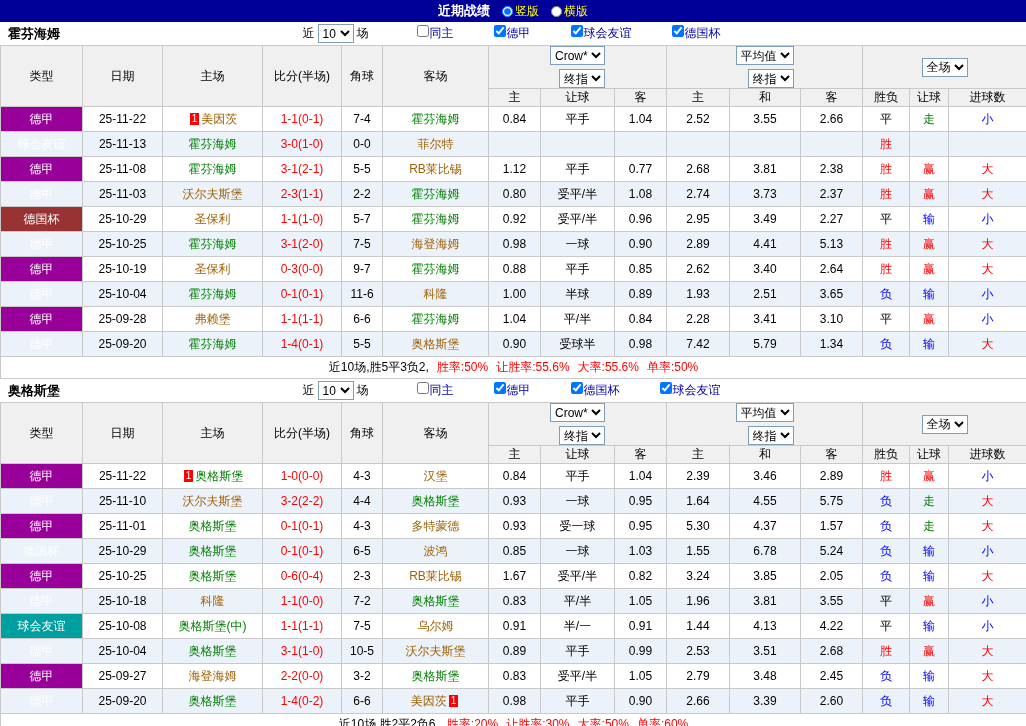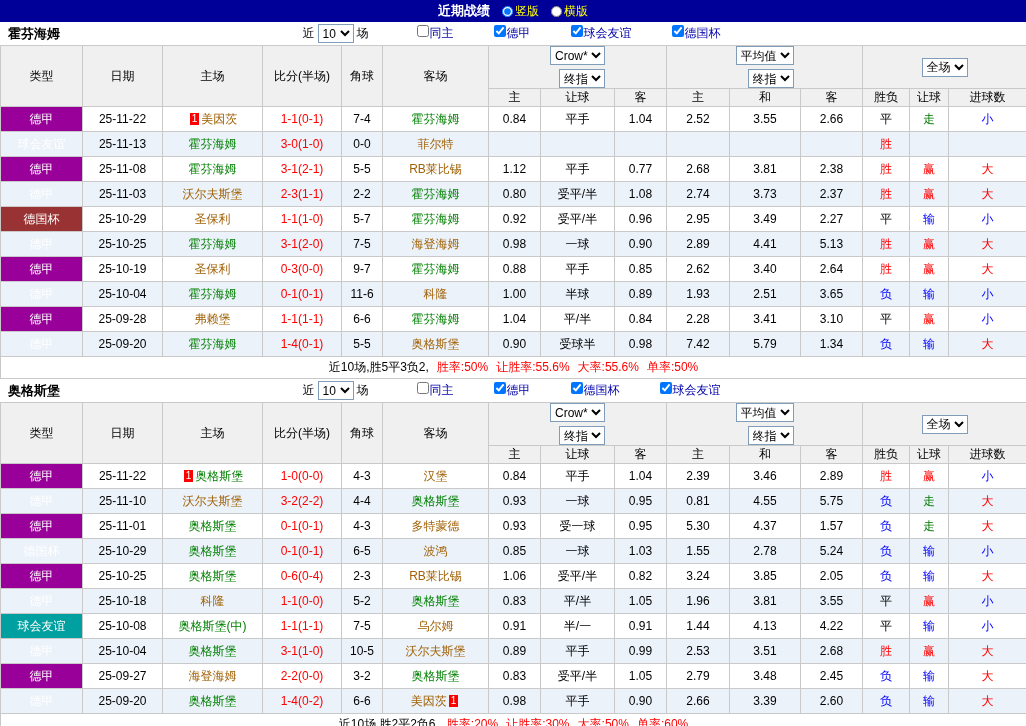--- a/index.html
+++ b/index.html
@@ -479,21 +479,21 @@
         <tr class="alt">
           <td class="type t-dejia">德甲</td>
           <td>25-11-10</td>
           <td class="teamcell"><span class="tm">沃尔夫斯堡</span></td>
           <td class="score">3-2(2-2)</td>
           <td>4-4</td>
           <td class="teamcell"><span class="hl">奥格斯堡</span></td>
           <td>0.93</td>
           <td>一球</td>
           <td>0.95</td>
-          <td>0.81</td>
+          <td>1.64</td>
           <td>4.55</td>
           <td>5.75</td>
           <td class="c-blue">负</td>
           <td class="c-green">走</td>
           <td class="c-red">大</td>
         </tr>
         <tr>
           <td class="type t-dejia">德甲</td>
           <td>25-11-01</td>
           <td class="teamcell"><span class="hl">奥格斯堡</span></td>
@@ -514,49 +514,49 @@
           <td class="type t-cup">德国杯</td>
           <td>25-10-29</td>
           <td class="teamcell"><span class="hl">奥格斯堡</span></td>
           <td class="score">0-1(0-1)</td>
           <td>6-5</td>
           <td class="teamcell"><span class="tm">波鸿</span></td>
           <td>0.85</td>
           <td>一球</td>
           <td>1.03</td>
           <td>1.55</td>
-          <td>2.78</td>
+          <td>6.78</td>
           <td>5.24</td>
           <td class="c-blue">负</td>
           <td class="c-blue">输</td>
           <td class="c-blue">小</td>
         </tr>
         <tr>
           <td class="type t-dejia">德甲</td>
           <td>25-10-25</td>
           <td class="teamcell"><span class="hl">奥格斯堡</span></td>
           <td class="score">0-6(0-4)</td>
           <td>2-3</td>
           <td class="teamcell"><span class="tm">RB莱比锡</span></td>
-          <td>1.06</td>
+          <td>1.67</td>
           <td>受平/半</td>
           <td>0.82</td>
           <td>3.24</td>
           <td>3.85</td>
           <td>2.05</td>
           <td class="c-blue">负</td>
           <td class="c-blue">输</td>
           <td class="c-red">大</td>
         </tr>
         <tr class="alt">
           <td class="type t-dejia">德甲</td>
           <td>25-10-18</td>
           <td class="teamcell"><span class="tm">科隆</span></td>
           <td class="score">1-1(0-0)</td>
-          <td>5-2</td>
+          <td>7-2</td>
           <td class="teamcell"><span class="hl">奥格斯堡</span></td>
           <td>0.83</td>
           <td>平/半</td>
           <td>1.05</td>
           <td>1.96</td>
           <td>3.81</td>
           <td>3.55</td>
           <td class="c-black">平</td>
           <td class="c-red">赢</td>
           <td class="c-blue">小</td>

